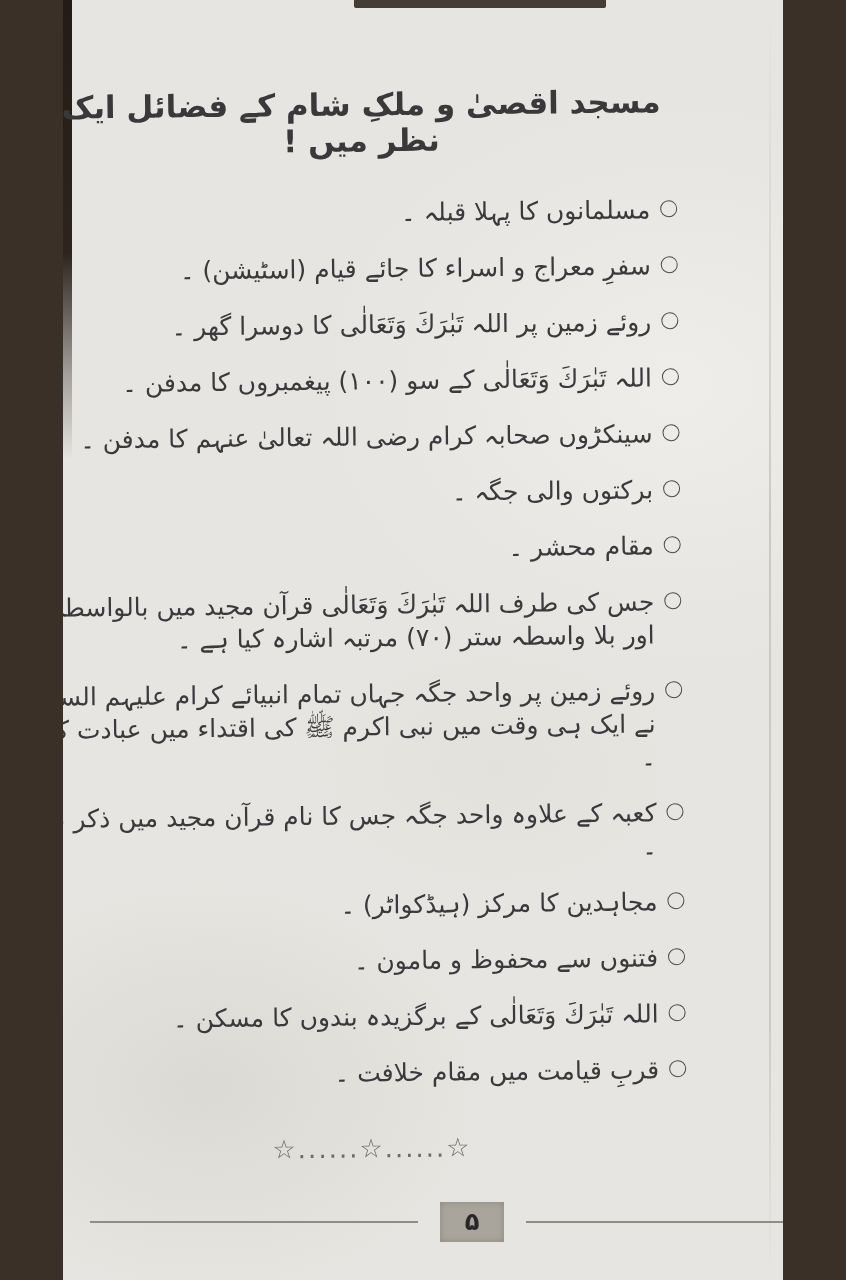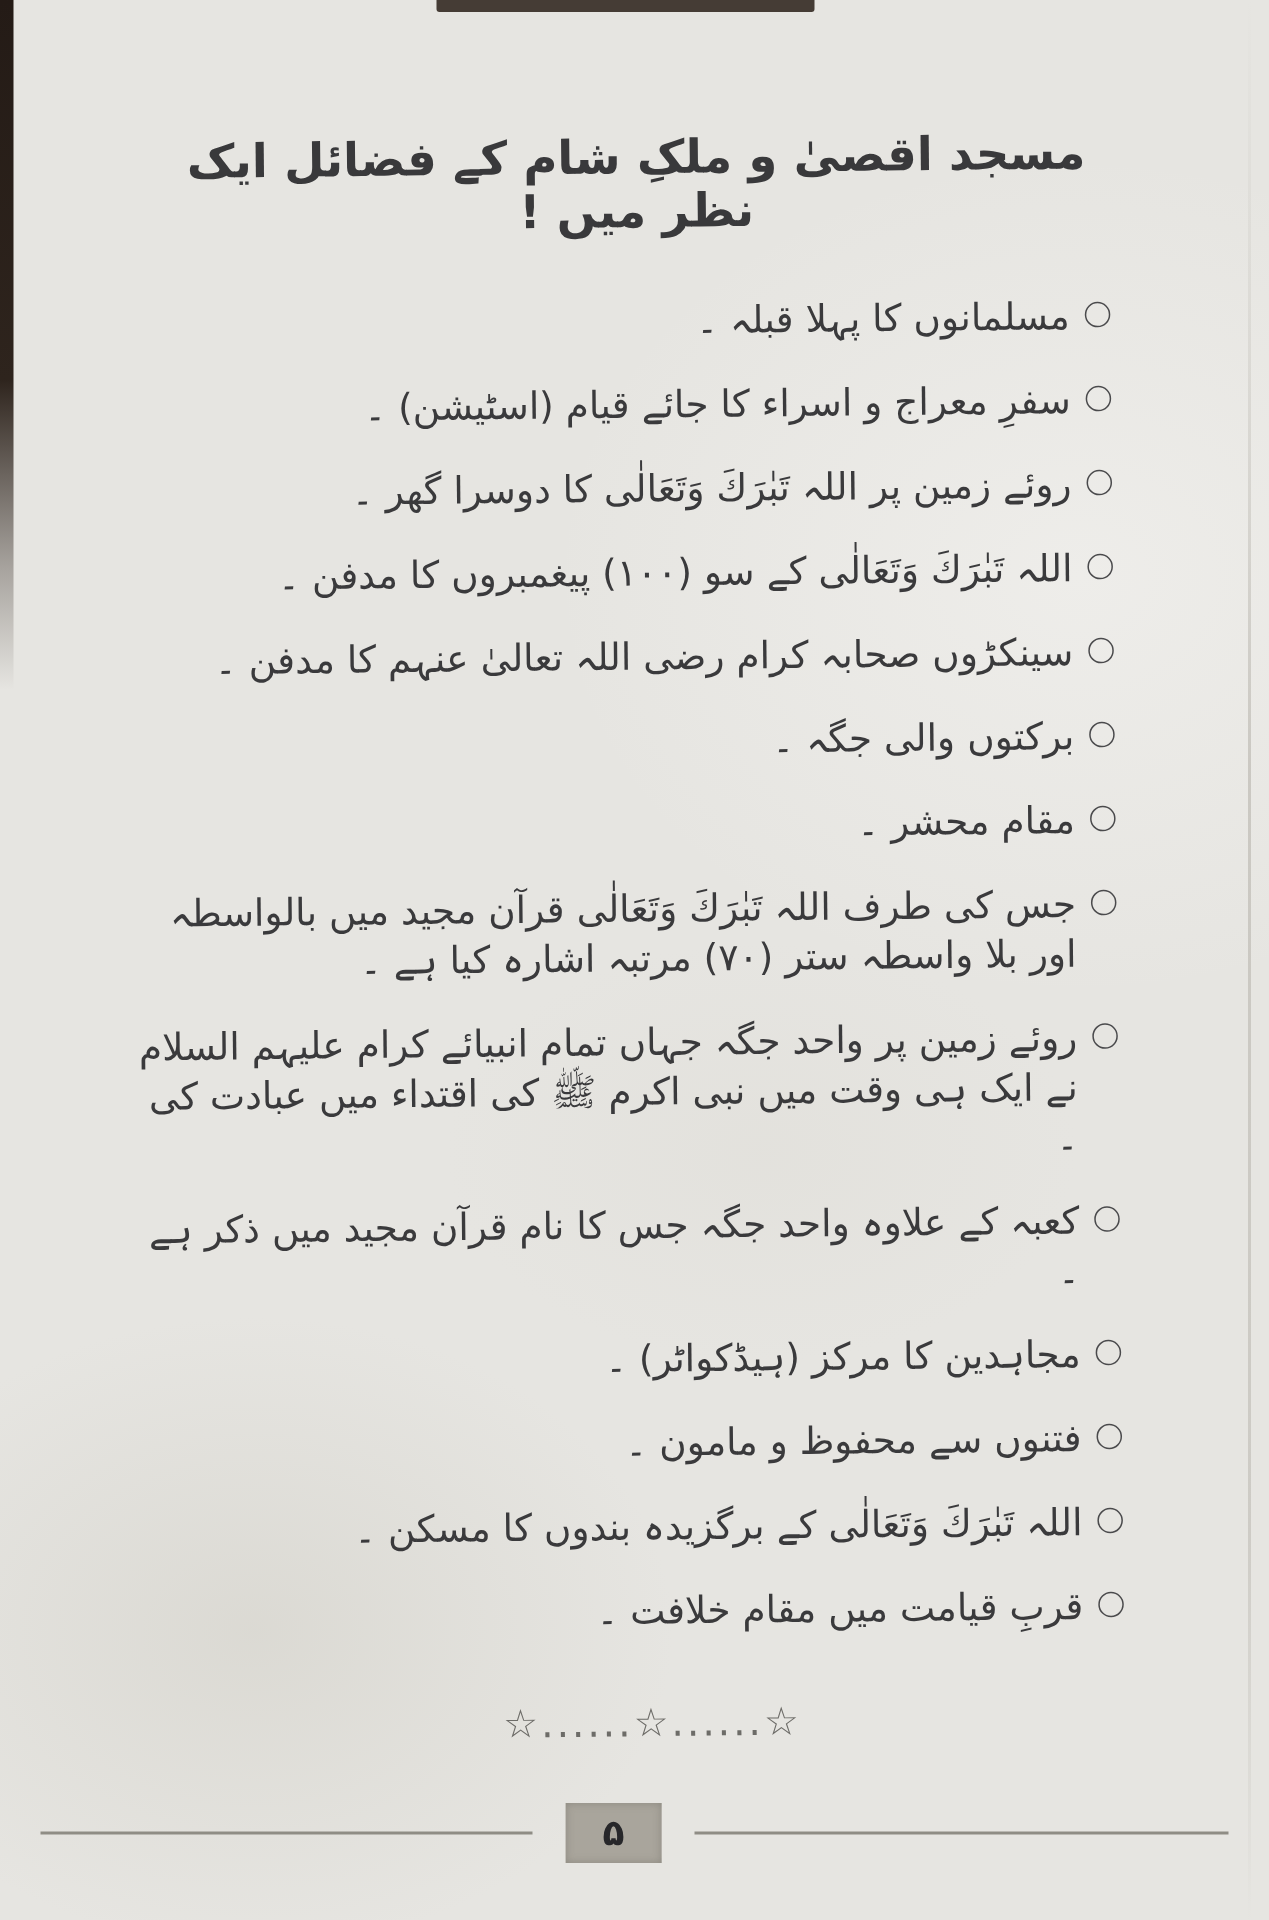--- a/index.html
+++ b/index.html
@@ -2,21 +2,21 @@
 <html lang="ur" dir="rtl"><head>
 <meta charset="utf-8">
 <style>
   html, body {
     margin: 0;
     padding: 0;
     background: #3a3028;
   }
   .page {
     position: relative;
-    width: 846px;
+    width: 720px;
     height: 1280px;
     margin: 0 auto;
     background-color: #e6e5e1;
     background-image:
       radial-gradient(ellipse 400px 300px at 20% 85%, rgba(210,208,200,0.55), rgba(210,208,200,0) 70%),
       radial-gradient(ellipse 500px 400px at 85% 30%, rgba(240,239,236,0.8), rgba(240,239,236,0) 70%),
       radial-gradient(ellipse 300px 200px at 60% 60%, rgba(222,220,214,0.4), rgba(222,220,214,0) 70%);
     overflow: hidden;
     font-family: "DejaVu Sans", sans-serif;
     color: #3a3a3c;

